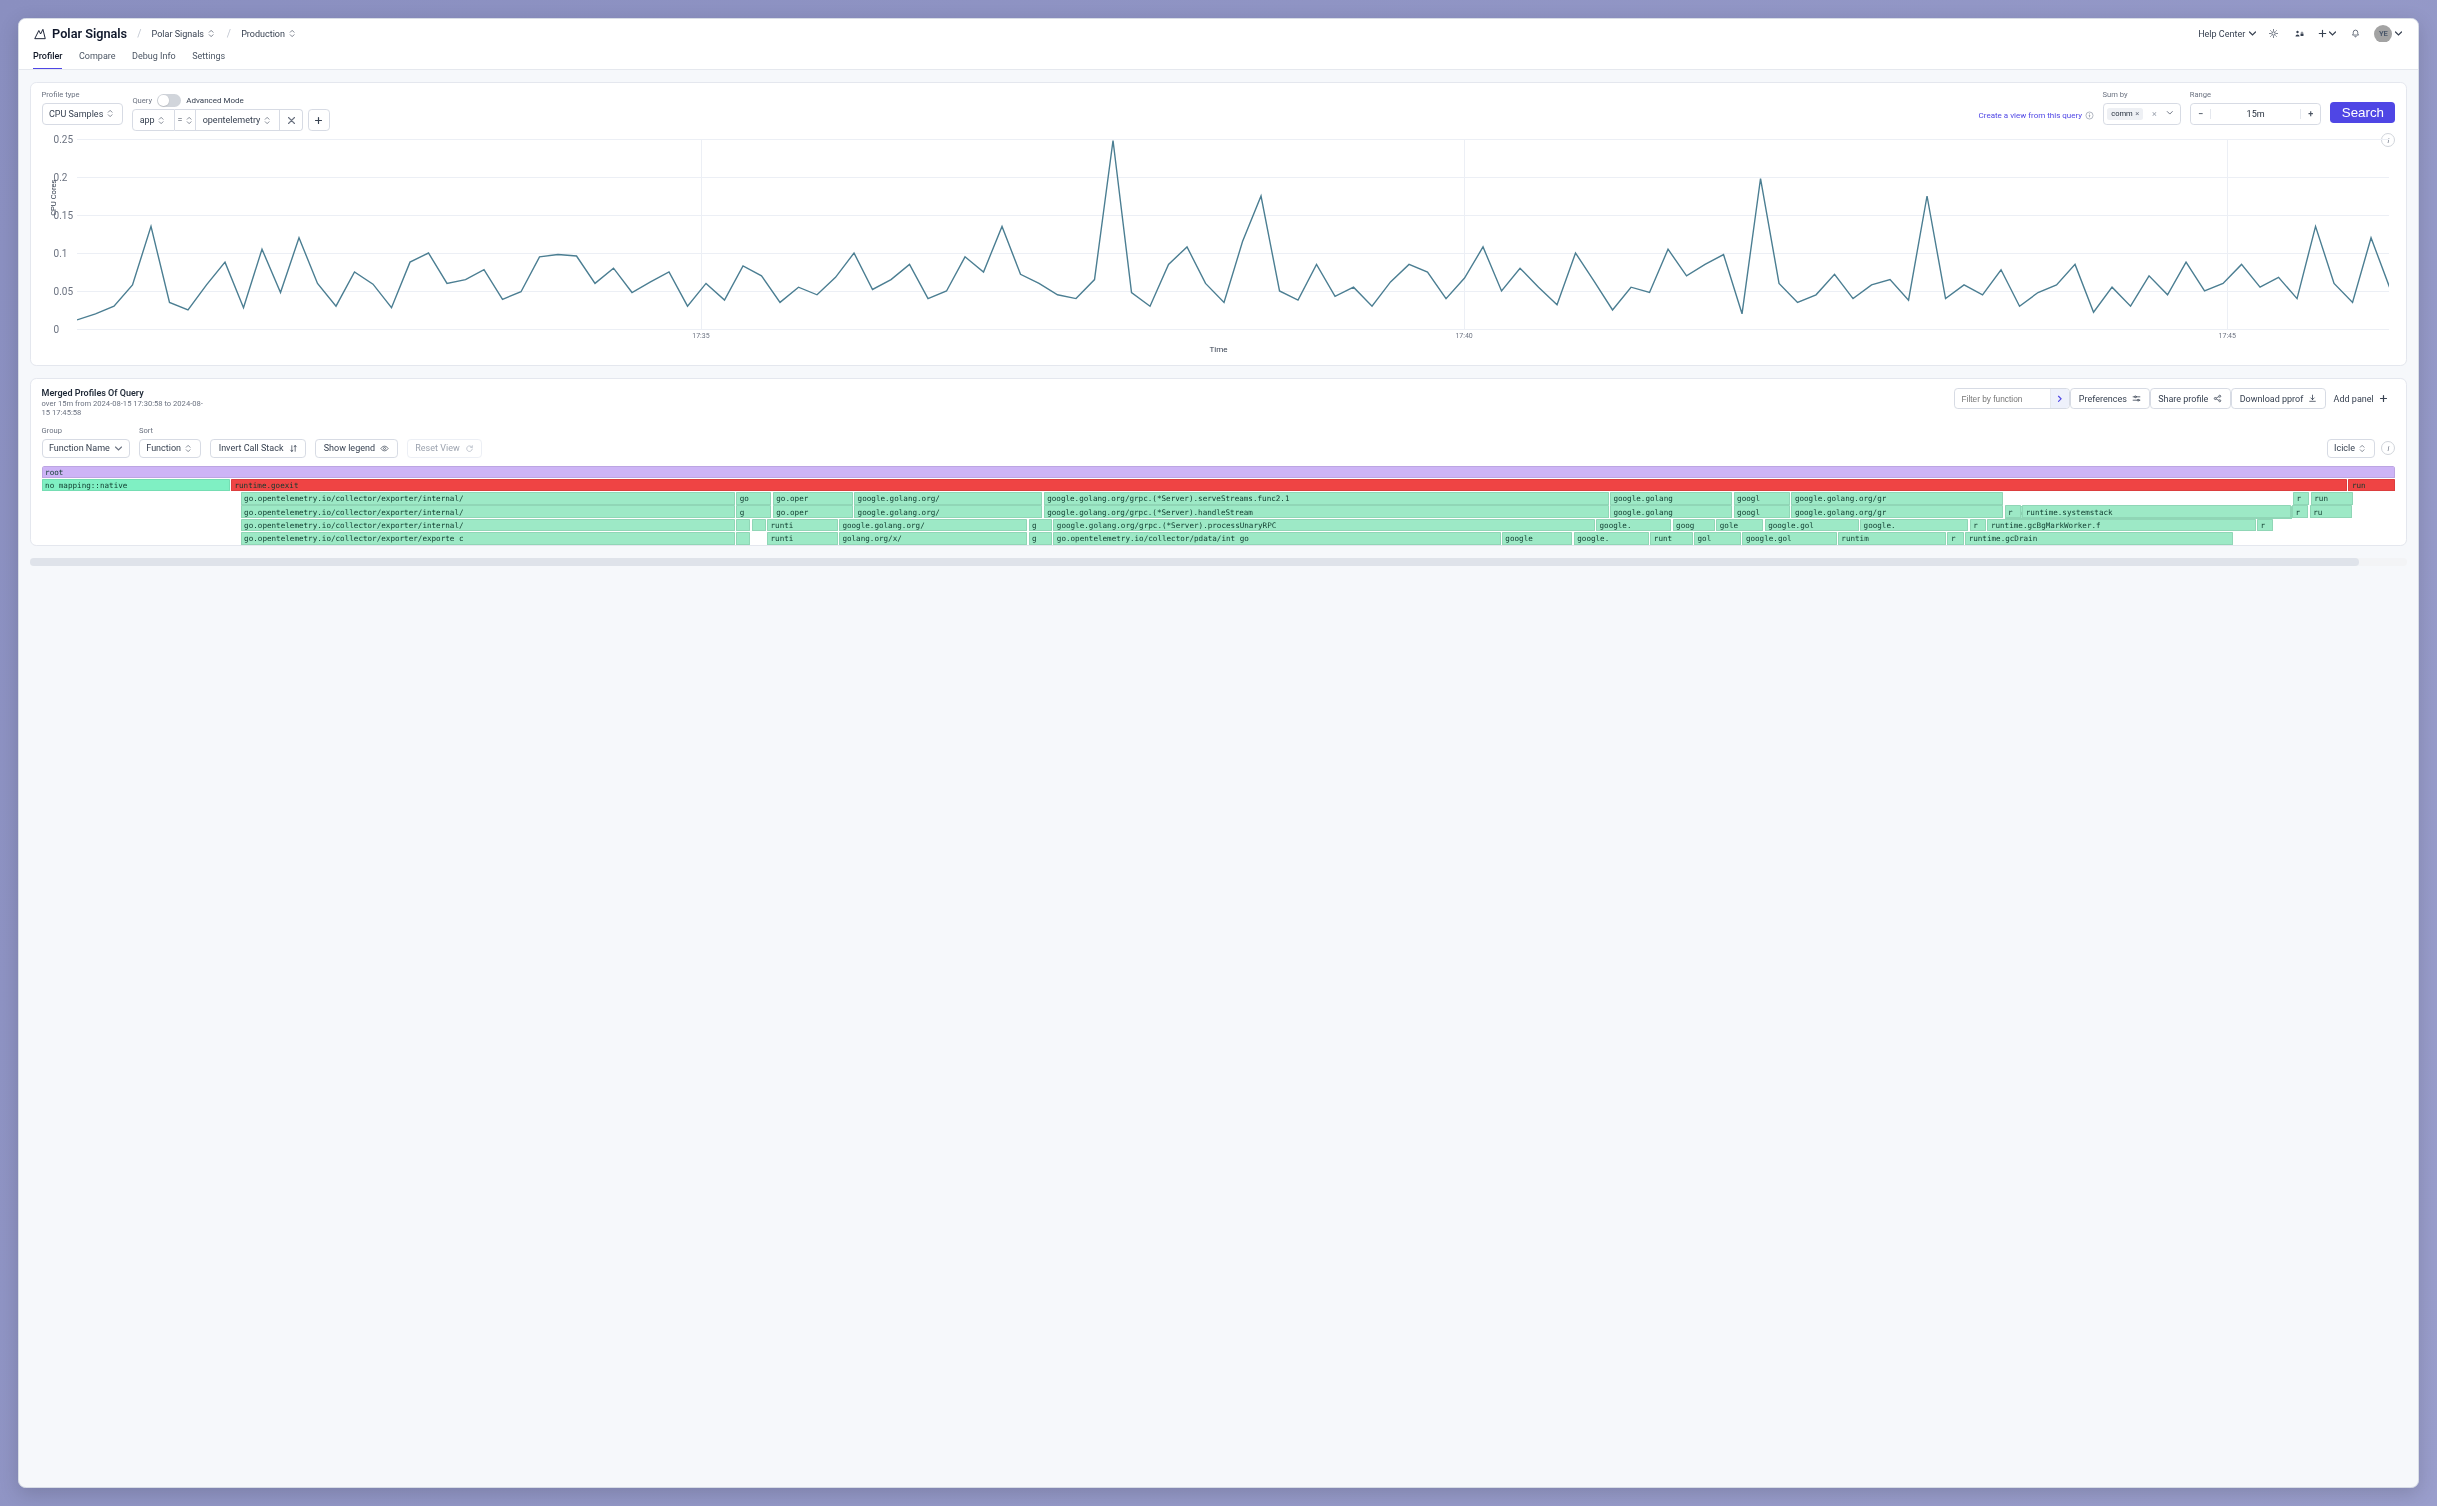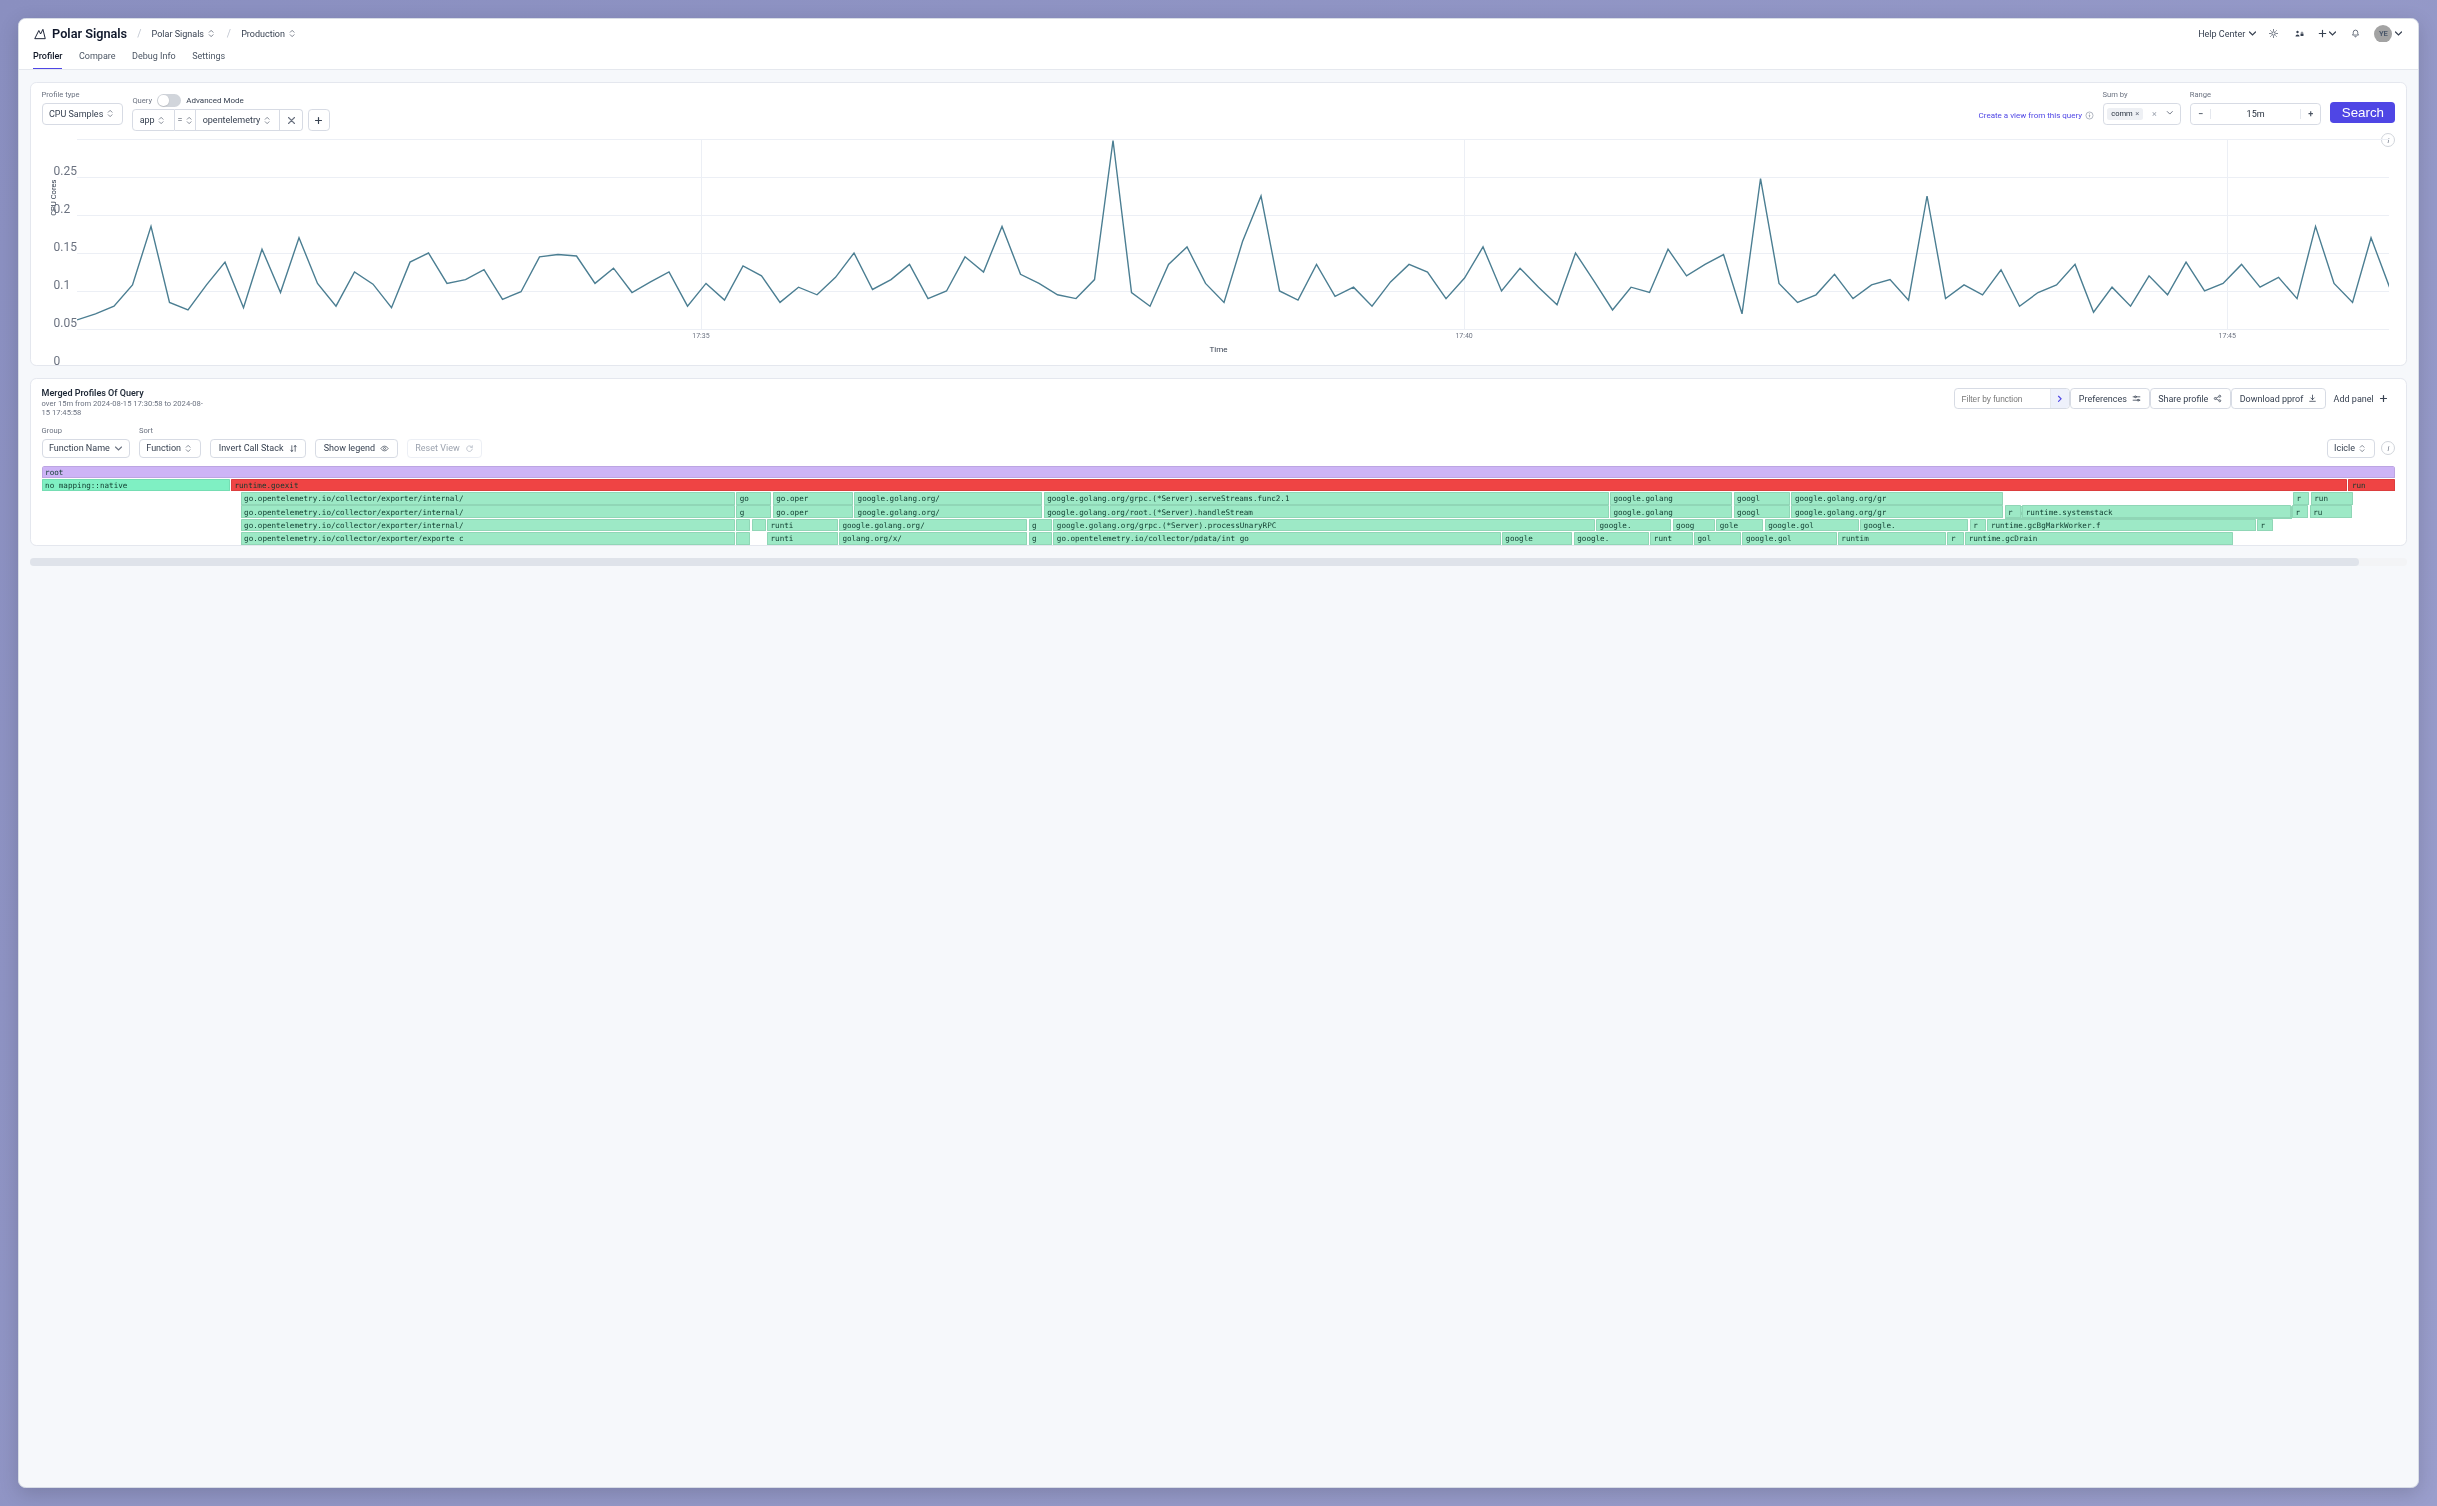--- a/index.html
+++ b/index.html
@@ -174,21 +174,21 @@
     font-size:7.6px; color:#374151;
     white-space:nowrap;
   }
   .info-dot {
     position:absolute; right:0; top:-5.1px;
     width:14px;height:14px;border:0.6px solid #d1d5db;border-radius:50%;
     display:flex;align-items:center;justify-content:center;
     color:#6b7280; font-size:7.6px; font-style:italic; cursor:pointer;
   }
   .grid-line { position:absolute; left:0; right:0; border-top:0.6px solid #eceff5; }
-  .tick-y { position:absolute; left:-23px; font-size:12px; color:#6b7280; transform:translateY(-50%);margin-top:32px; }
+  .tick-y { position:absolute; left:-23px; font-size:10px; color:#6b7280; transform:translateY(-50%); }
   .tick-x { position:absolute; bottom:-11.4px; font-size:7px; color:#6b7280; transform:translateX(-50%); }
   .x-axis-label { text-align:center; font-size:8px; color:#374151; margin-top:16.5px; }
   svg.series { position:absolute; inset:0; width:100%; height:100%; }
 
   
   .panel {
     margin: 11.4px 11.4px 11.4px 11.4px;
     background:#ffffff;
     border:0.6px solid #e4e7ee;
     border-radius:6.3px;
@@ -665,21 +665,21 @@
           <div class="fcell c-go2" style="width: 12.2%; margin-top: 14px;">runtime.gcBgMarkWorker</div>
           <div class="fcell c-go2" style="width: 0.7%;">r</div>
           <div class="fcell c-go2" style="width: 1.8%;">run</div>
         </div>
         <div class="flame-row">
           <div style="width: 8.4%;"></div>
           <div class="fcell c-go2" style="width: 21%;">go.opentelemetry.io/collector/exporter/internal/</div>
           <div class="fcell c-go2" style="width: 1.5%;">g</div>
           <div class="fcell c-go2" style="width: 3.4%;">go.oper</div>
           <div class="fcell c-go2" style="width: 8%;">google.golang.org/</div>
-          <div class="fcell c-go2" style="width: 24%;">google.golang.org/root.(*Server).handleStream</div>
+          <div class="fcell c-go2" style="width: 24%;">google.golang.org/grpc.(*Server).handleStream</div>
           <div class="fcell c-go2" style="width: 5.2%;">google.golang</div>
           <div class="fcell c-go2" style="width: 2.4%;">googl</div>
           <div class="fcell c-go2" style="width: 9%;">google.golang.org/gr</div>
           <div class="fcell c-go2" style="width: 0.7%;">r</div>
           <div class="fcell c-go2" style="width: 11.4%;">runtime.systemstack</div>
           <div class="fcell c-go2" style="width: 0.7%;">r</div>
           <div class="fcell c-go2" style="width: 1.8%;">ru</div>
         </div>
         <div class="flame-row">
           <div style="width: 8.4%;"></div>

